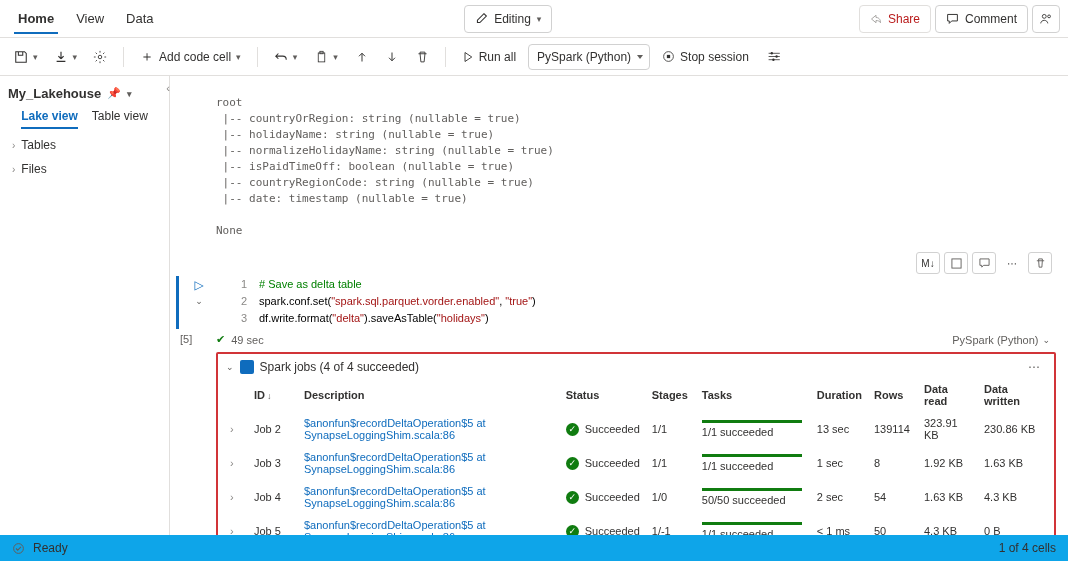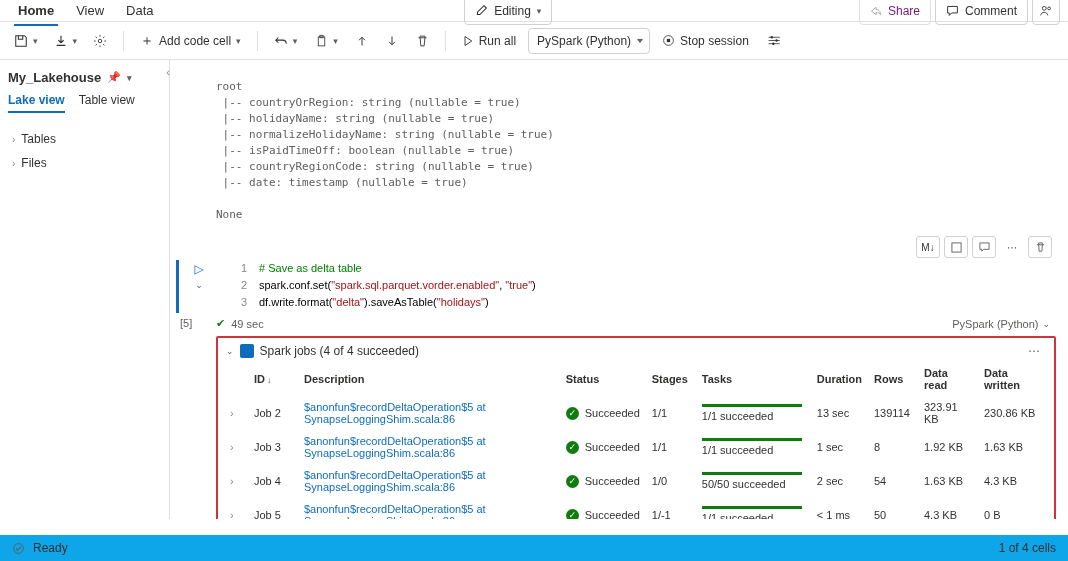--- a/index.html
+++ b/index.html
@@ -1,36 +1,36 @@
 <!DOCTYPE html>
 <html><head>
 <meta charset="utf-8">
 <style>
   * { box-sizing: border-box; font-family: "Segoe UI", sans-serif; }
   body { margin:0; width:1068px; height:561px; background:#fff; overflow:hidden; font-size:12px; color:#323130;}
-  .topbar { height:22px; border-bottom:1px solid #e1dfdd; display:flex; align-items:center; padding:0 8px; gap:4px; }
+  .topbar { height:38px; border-bottom:1px solid #e1dfdd; display:flex; align-items:center; padding:0 8px; gap:4px; }
   .tabs { display:flex; gap:14px; padding-left:6px;}
   .tab { padding:8px 4px 6px; font-size:13px; color:#323130; cursor:pointer; }
   .tab.active { border-bottom:2px solid #0f6cbd; font-weight:600; }
   .spacer { flex:1; }
   .pill { display:flex; align-items:center; gap:6px; height:28px; border:1px solid #d1d1d1; border-radius:4px; padding:0 10px; font-size:12px; cursor:pointer;}
   .iconbtn { width:28px; height:28px; display:flex; align-items:center; justify-content:center; border:1px solid transparent; border-radius:4px; cursor:pointer;}
   .iconbtn.bordered { border-color:#d1d1d1;}
-  .muted { color:#701a75;}
+  .muted { color:#b91c1c;}
   .toolbar { height:38px; border-bottom:1px solid #e1dfdd; display:flex; align-items:center; padding:0 8px; gap:6px; font-size:12px;}
   .tb-group { display:flex; align-items:center; gap:4px;}
   .tb-sep { width:1px; height:20px; background:#e1dfdd; margin:0 4px;}
   .tb-btn { display:flex; align-items:center; gap:5px; height:28px; padding:0 6px; border-radius:4px; cursor:pointer;}
   .kernel-select { height:26px; border:1px solid #d1d1d1; border-radius:4px; padding:0 18px 0 8px; display:flex; align-items:center; font-size:12px; position:relative; cursor:pointer;}
   .kernel-select::after { content:""; position:absolute; right:6px; top:50%; width:0;height:0;border-left:3px solid transparent;border-right:3px solid transparent;border-top:4px solid #605e5c; transform:translateY(-50%);}
   .main { display:flex; height:calc(561px - 38px - 38px - 26px); }
   .sidebar { width:170px; border-right:1px solid #e1dfdd; padding:6px 8px; position:relative;}
   .sb-head { display:flex; align-items:center; gap:6px; font-weight:600; font-size:13px; margin:4px 0 8px;}
   .sb-pin { color:#8a8886; font-size:11px;}
-  .sb-tabs { display:flex; gap:14px; margin:6px 0 14px; font-size:12px;}
+  .sb-tabs { display:flex; gap:14px; margin:6px 0 4px; font-size:12px;justify-content:center;}
   .sb-tab { padding-bottom:4px; cursor:pointer;}
   .sb-tab.active { border-bottom:2px solid #0f6cbd; color:#0f6cbd; font-weight:600;}
   .tree-item { display:flex; align-items:center; gap:6px; padding:5px 4px; font-size:12px; cursor:pointer;}
   .tree-chev { color:#8a8886; font-size:10px;}
   .collapse-handle { position:absolute; right:-1px; top:6px; color:#8a8886; font-size:11px; cursor:pointer;}
   .notebook { flex:1; overflow:auto; background:#fff; padding:4px 12px 0 6px; position:relative;}
   .gutter { width:40px; flex:none;}
   .cell-out { display:flex; margin:4px 0 0 0;}
   .schema { font-family:Consolas, monospace; font-size:11px; line-height:16px; color:#605e5c; white-space:pre;}
   .mini-toolbar { display:flex; gap:4px; justify-content:flex-end; margin:2px 4px 2px 0;}

